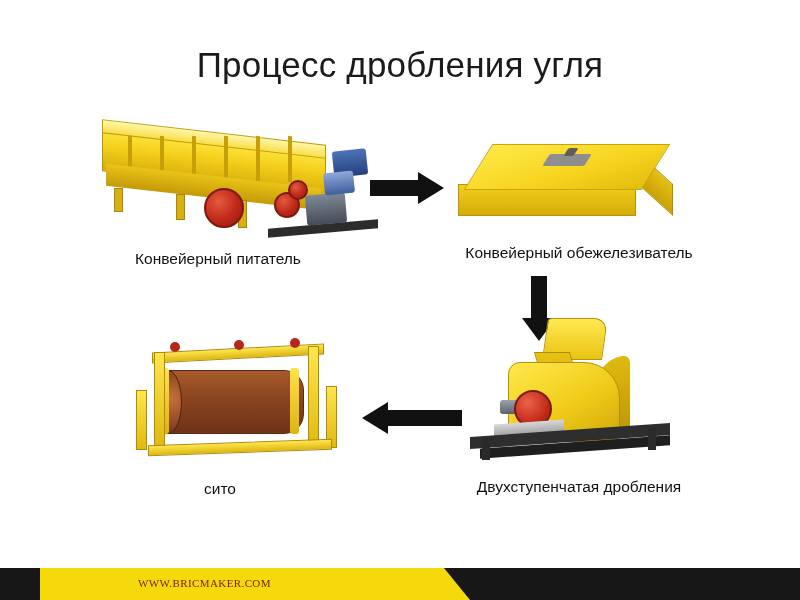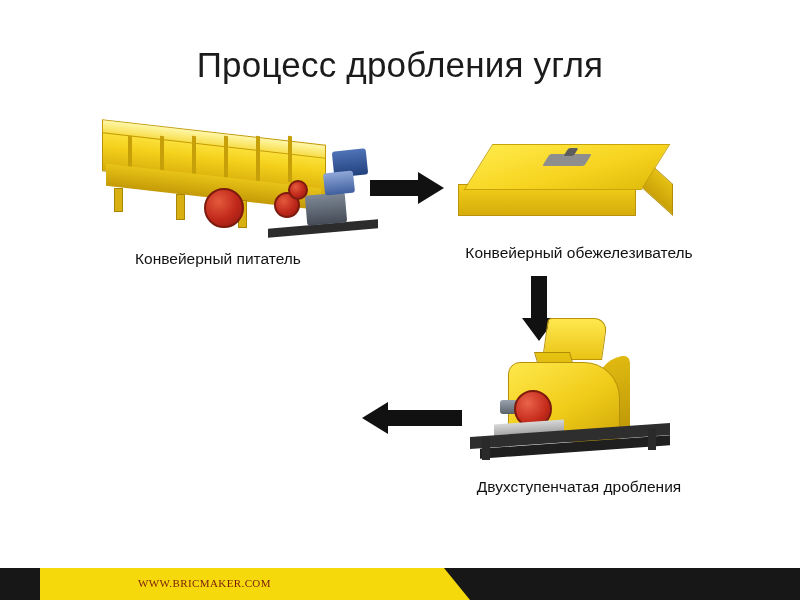--- a/index.html
+++ b/index.html
@@ -484,20 +484,36 @@
     <div class="leg3" style="left:178px;top:110px;"></div>
     <div class="node-caption" style="left:-22px;top:160px;width:262px;">Двухступенчатая дробления</div>
   </div>
 
   <div class="arrow" style="left:358px;top:400px;">
     <svg width="104" height="36" viewBox="0 0 104 36" aria-hidden="true">
       <polygon points="104,10 30,10 30,2 4,18 30,34 30,26 104,26" fill="#111111"></polygon>
     </svg>
   </div>
 
+  <div class="node m4">
+    <div class="topbar"></div>
+    <div class="redcap" style="left:40px;top:12px;"></div>
+    <div class="redcap" style="left:104px;top:10px;"></div>
+    <div class="redcap" style="left:160px;top:8px;"></div>
+    <div class="drum4"></div>
+    <div class="drum4-cap"></div>
+    <div class="drum4-band" style="left:30px;"></div>
+    <div class="drum4-band" style="left:160px;"></div>
+    <div class="frame-bar" style="left:24px;top:22px;width:9px;height:94px;"></div>
+    <div class="frame-bar" style="left:178px;top:16px;width:9px;height:100px;"></div>
+    <div class="frame-bar" style="left:6px;top:60px;width:9px;height:58px;"></div>
+    <div class="frame-bar" style="left:196px;top:56px;width:9px;height:60px;"></div>
+    <div class="footbar"></div>
+    <div class="node-caption" style="left:-10px;top:150px;width:200px;">сито</div>
+  </div>
 
   <div class="footer">
     <div class="blk-left"></div>
     <div class="tri"></div>
     <div class="blk-right"></div>
     <div class="url">WWW.BRICMAKER.COM</div>
   </div>
 
 </div>
 

